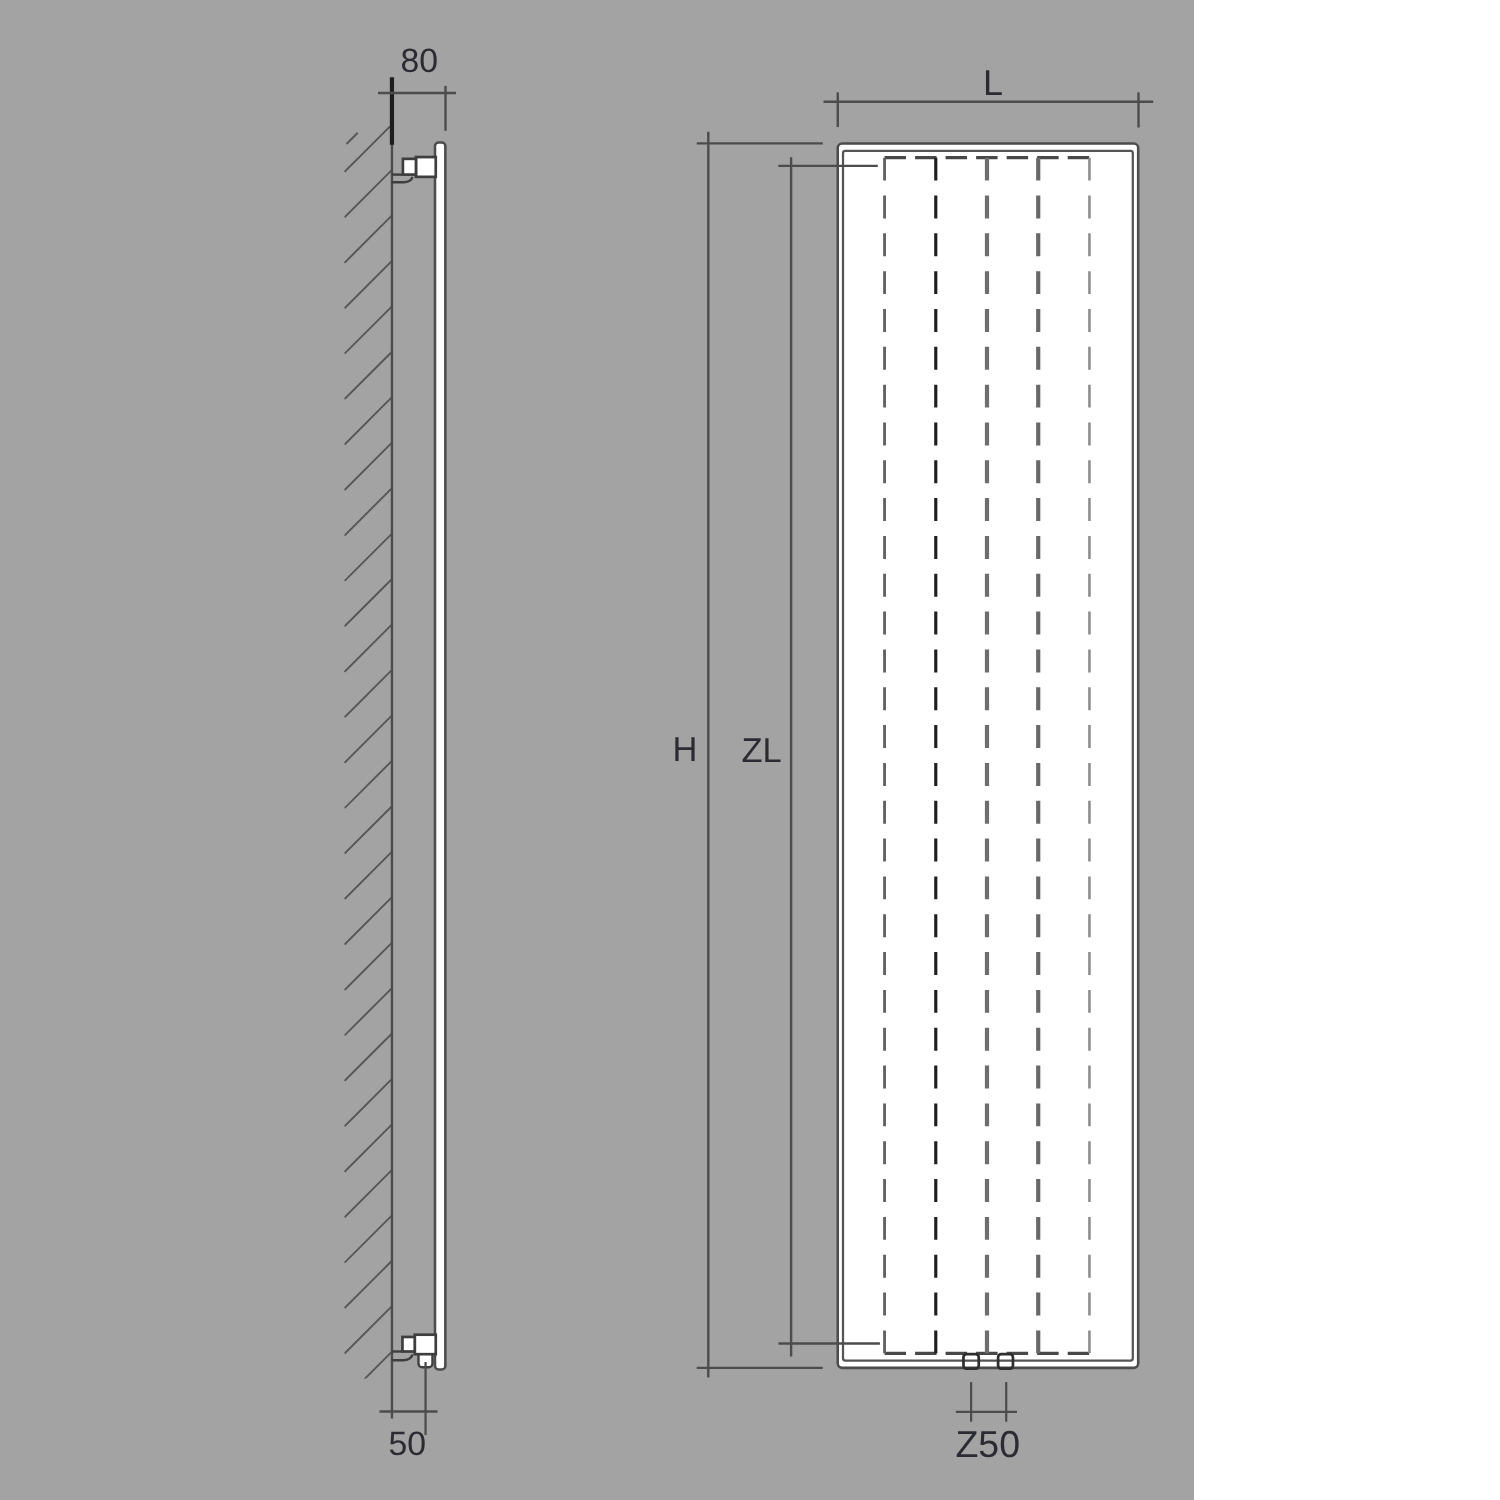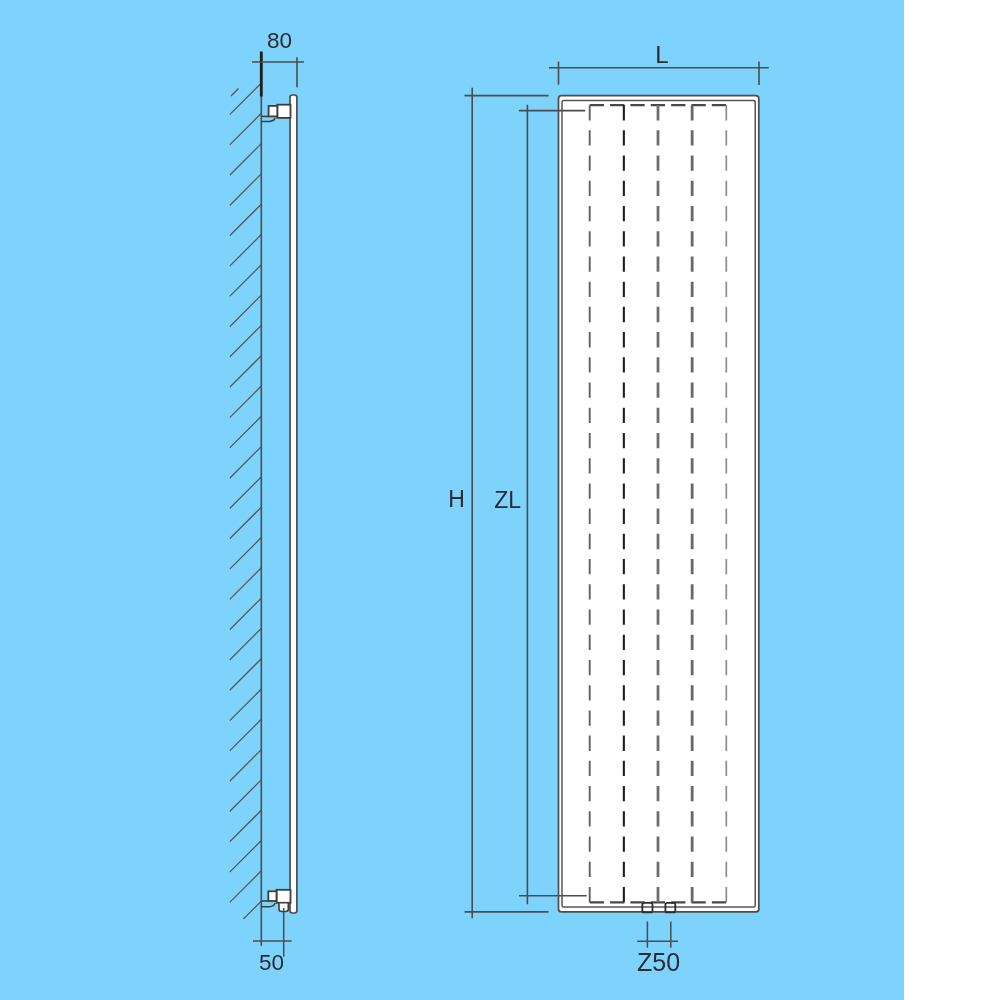--- a/index.html
+++ b/index.html
@@ -1,16 +1,16 @@
 <!DOCTYPE html>
 <html><head>
 <meta charset="utf-8">
 <style>
   html,body{margin:0;padding:0;background:#ffffff;}
-  #stage{position:relative;width:904px;height:1000px;background:#7dd3fc;overflow:hidden;}
+  #stage{position:relative;width:796px;height:1000px;background:#a3a3a3;overflow:hidden;}
   svg{position:absolute;left:0;top:0;}
   text{font-family:"Liberation Sans", sans-serif;fill:#2b2b33;}
 </style>
 </head>
 <body>
 <div id="stage">
 <svg width="1000" height="1000" viewBox="0 0 1000 1000">
   <defs>
     <clipPath id="hatchclip">
           <rect x="229.5" y="84" width="31.9" height="835"></rect>

